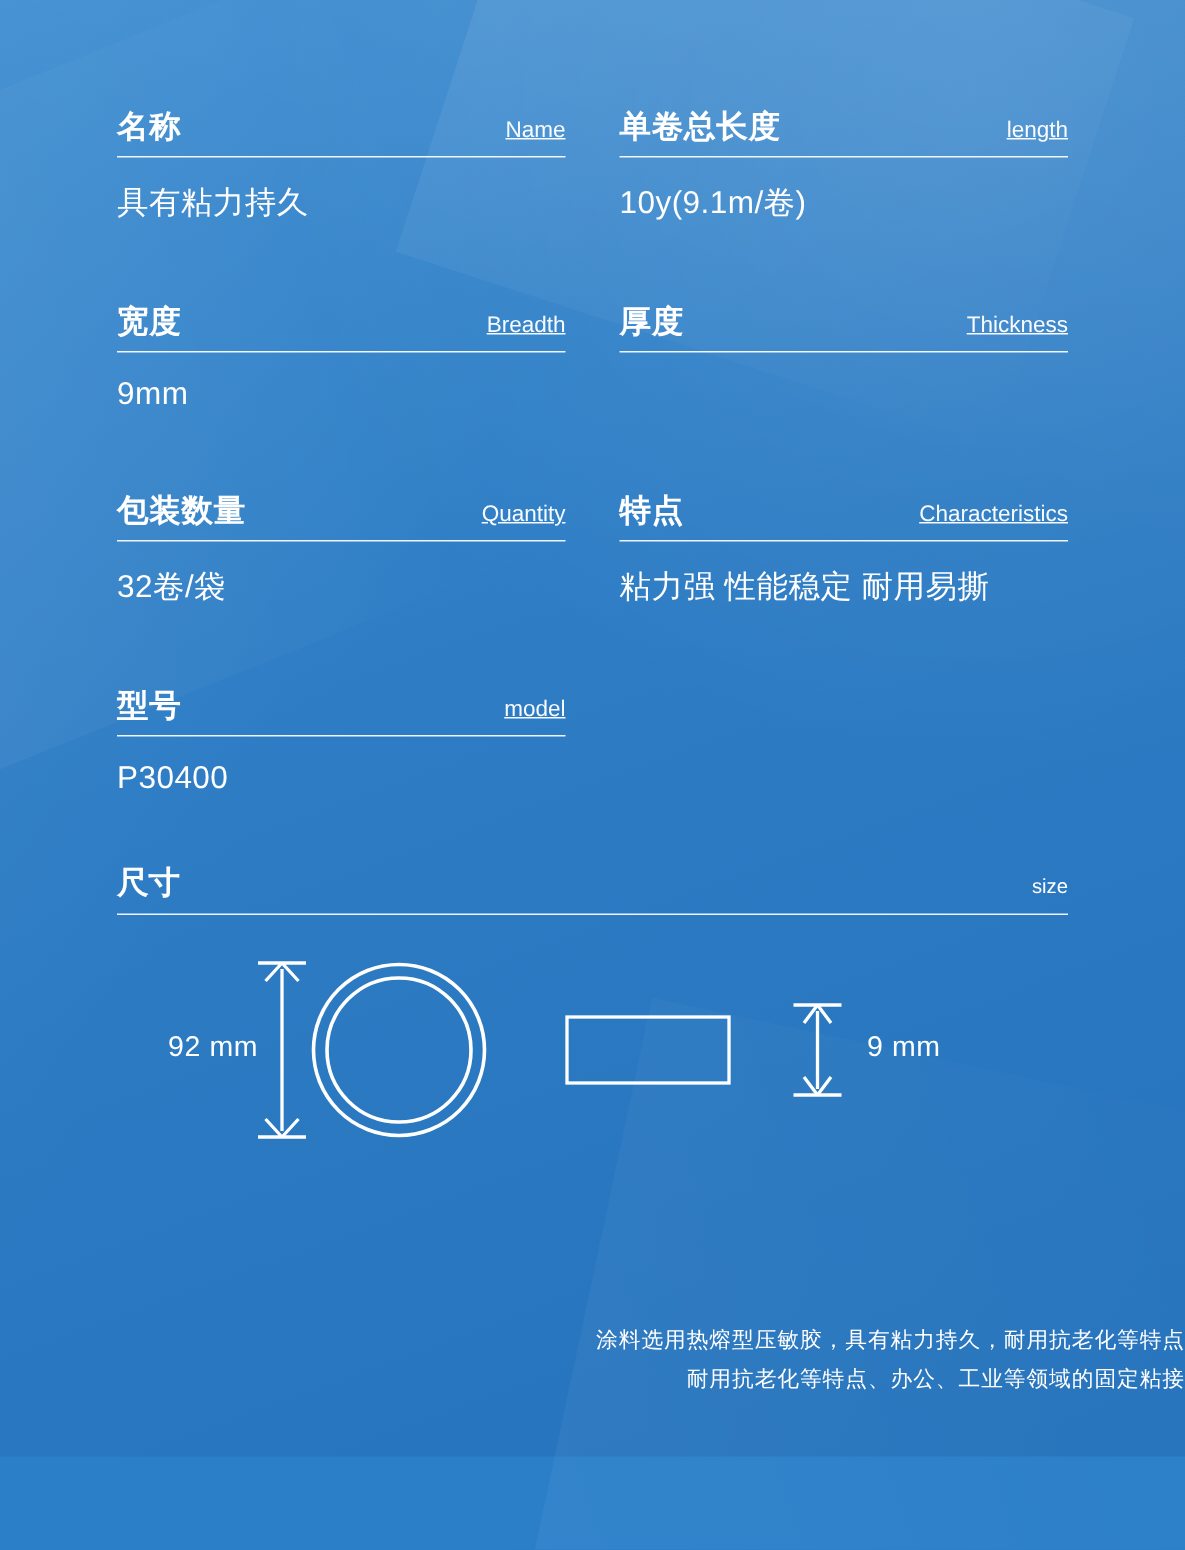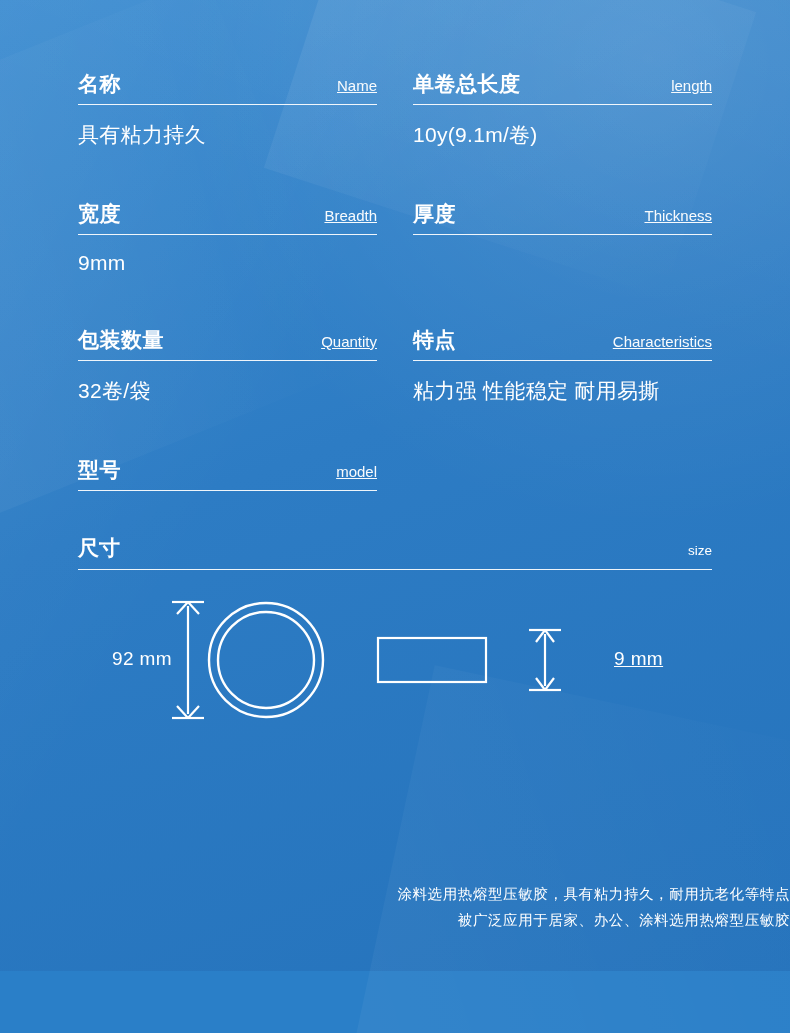--- a/index.html
+++ b/index.html
@@ -183,20 +183,21 @@
         <span class="spec-en">Characteristics</span>
       </div>
       <div class="spec-value">粘力强 性能稳定 耐用易撕</div>
     </div>
 
     <div class="spec">
       <div class="spec-head">
         <span class="spec-cn">型号</span>
         <span class="spec-en">model</span>
       </div>
+      <div class="spec-value">P30400</div>
     </div>
 
   </div>
 
   <div class="size-block">
     <div class="size-head">
       <span class="size-cn">尺寸</span>
       <span class="size-en">size</span>
     </div>
 
@@ -224,21 +225,21 @@
           <line x1="467" y1="42" x2="467" y2="94"></line>
           <line x1="458" y1="50" x2="467" y2="38"></line>
           <line x1="476" y1="50" x2="467" y2="38"></line>
           <line x1="458" y1="86" x2="467" y2="98"></line>
           <line x1="476" y1="86" x2="467" y2="98"></line>
           <line x1="451" y1="38" x2="483" y2="38"></line>
           <line x1="451" y1="98" x2="483" y2="98"></line>
         </g>
       </svg>
       <span class="dim-label" style="left:34px; top:56px;">92 mm</span>
-      <span class="dim-label" style="left:536px; top:56px;text-decoration:underline;">9 mm</span>
+      <span class="dim-label" style="left:500px; top:56px;">9 mm</span>
     </div>
   </div>
 
   <div class="footer">
     <div>涂料选用热熔型压敏胶，具有粘力持久，耐用抗老化等特点</div>
-    <div>被广泛应用于居家、办公、涂料选用热熔型压敏胶</div>
+    <div>耐用抗老化等特点、办公、工业等领域的固定粘接</div>
   </div>
 </div>
 
 </body></html>

